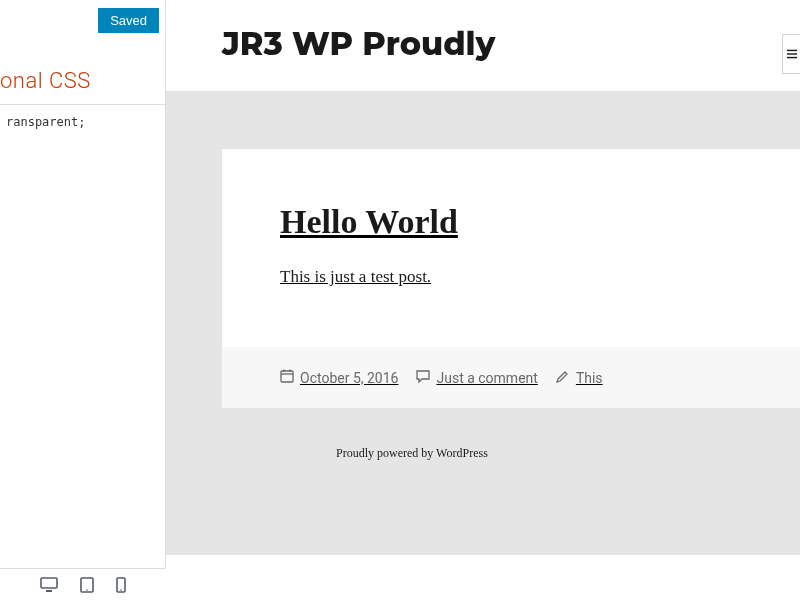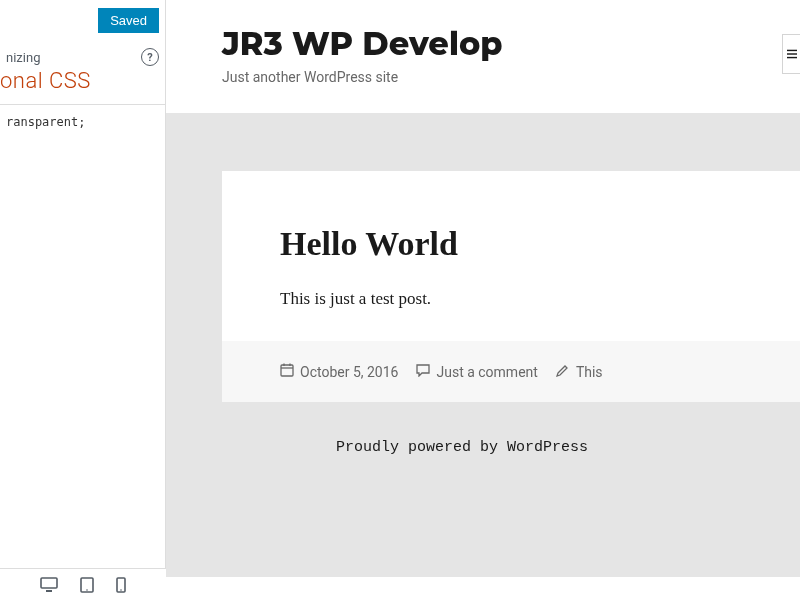--- a/index.html
+++ b/index.html
@@ -139,33 +139,34 @@
       cursor: pointer;
     }
     .main-area {
       background: #e5e5e5;
       padding: 58px 0 40px 56px;
       min-height: 464px;
     }
     .post-card {
       background: #fff;
       padding: 54px 58px 36px 58px;
+      text-decoration: underline;
     }
     .post-title {
       font-family: Georgia, "Times New Roman", serif;
       font-size: 34px;
       font-weight: 800;
       color: #1a1a1a;
       margin-bottom: 26px;
     }
     .post-content {
       font-family: Georgia, "Times New Roman", serif;
       font-size: 17px;
       color: #1a1a1a;
-      margin-bottom: 32px;
+      margin-bottom: 60px;
     }
     .post-meta {
       background: #f7f7f7;
       padding: 22px 58px;
       margin: 0 -58px -36px -58px;
       display: flex;
       align-items: center;
       gap: 18px;
       font-size: 14px;
       color: #686868;
@@ -175,35 +176,31 @@
       align-items: center;
       gap: 6px;
     }
     .meta-item .icon { color: #686868; }
     .meta-link { color: #686868; text-decoration: none; }
     .footer {
       background: #e5e5e5;
       padding: 34px 0 38px 114px;
     }
     .footer-text {
-      font-family: Liberation Mono, monospace;
-      font-size: 15px;
+      font-family: Liberation Serif, serif;
+      font-size: 12px;
       color: #1a1a1a;
     }
   </style>
 </head>
 <body>
 
 <div class="sidebar">
   <div class="sidebar-top-white">
     <button class="saved-btn">Saved</button>
-    <div class="breadcrumb-row">
-      <span class="breadcrumb-text">nizing</span>
-      <span class="help-icon">?</span>
-    </div>
     <div class="section-title">onal CSS</div>
   </div>
   <div class="css-editor">
     <div class="css-line">ransparent;</div>
   </div>
   <div class="device-bar">
     <span class="device-icon">
       <svg width="18" height="16" viewBox="0 0 18 16">
           <rect x="1" y="1" width="16" height="10" rx="1" fill="none" stroke="currentColor" stroke-width="1.6"></rect>
           <rect x="6" y="13" width="6" height="2" fill="currentColor"></rect>
@@ -219,22 +216,21 @@
       <svg width="10" height="16" viewBox="0 0 10 16">
           <rect x="1" y="1" width="8" height="14" rx="1" fill="none" stroke="currentColor" stroke-width="1.6"></rect>
           <circle cx="5" cy="13" r="0.8" fill="currentColor"></circle>
         </svg>
     </span>
   </div>
 </div>
 
 <div class="preview">
   <div class="site-header">
-    <div class="site-title">JR3 WP Develop</div>
-    <div class="site-tagline">Just another WordPress site</div>
+    <div class="site-title">JR3 WP Proudly</div>
   </div>
   <div class="hamburger">
     <svg width="10" height="10" viewBox="0 0 14 12">
         <rect width="14" height="2" fill="#1a1a1a"></rect>
         <rect y="5" width="14" height="2" fill="#1a1a1a"></rect>
         <rect y="10" width="14" height="2" fill="#1a1a1a"></rect>
       </svg>
   </div>
 
   <div class="main-area">

